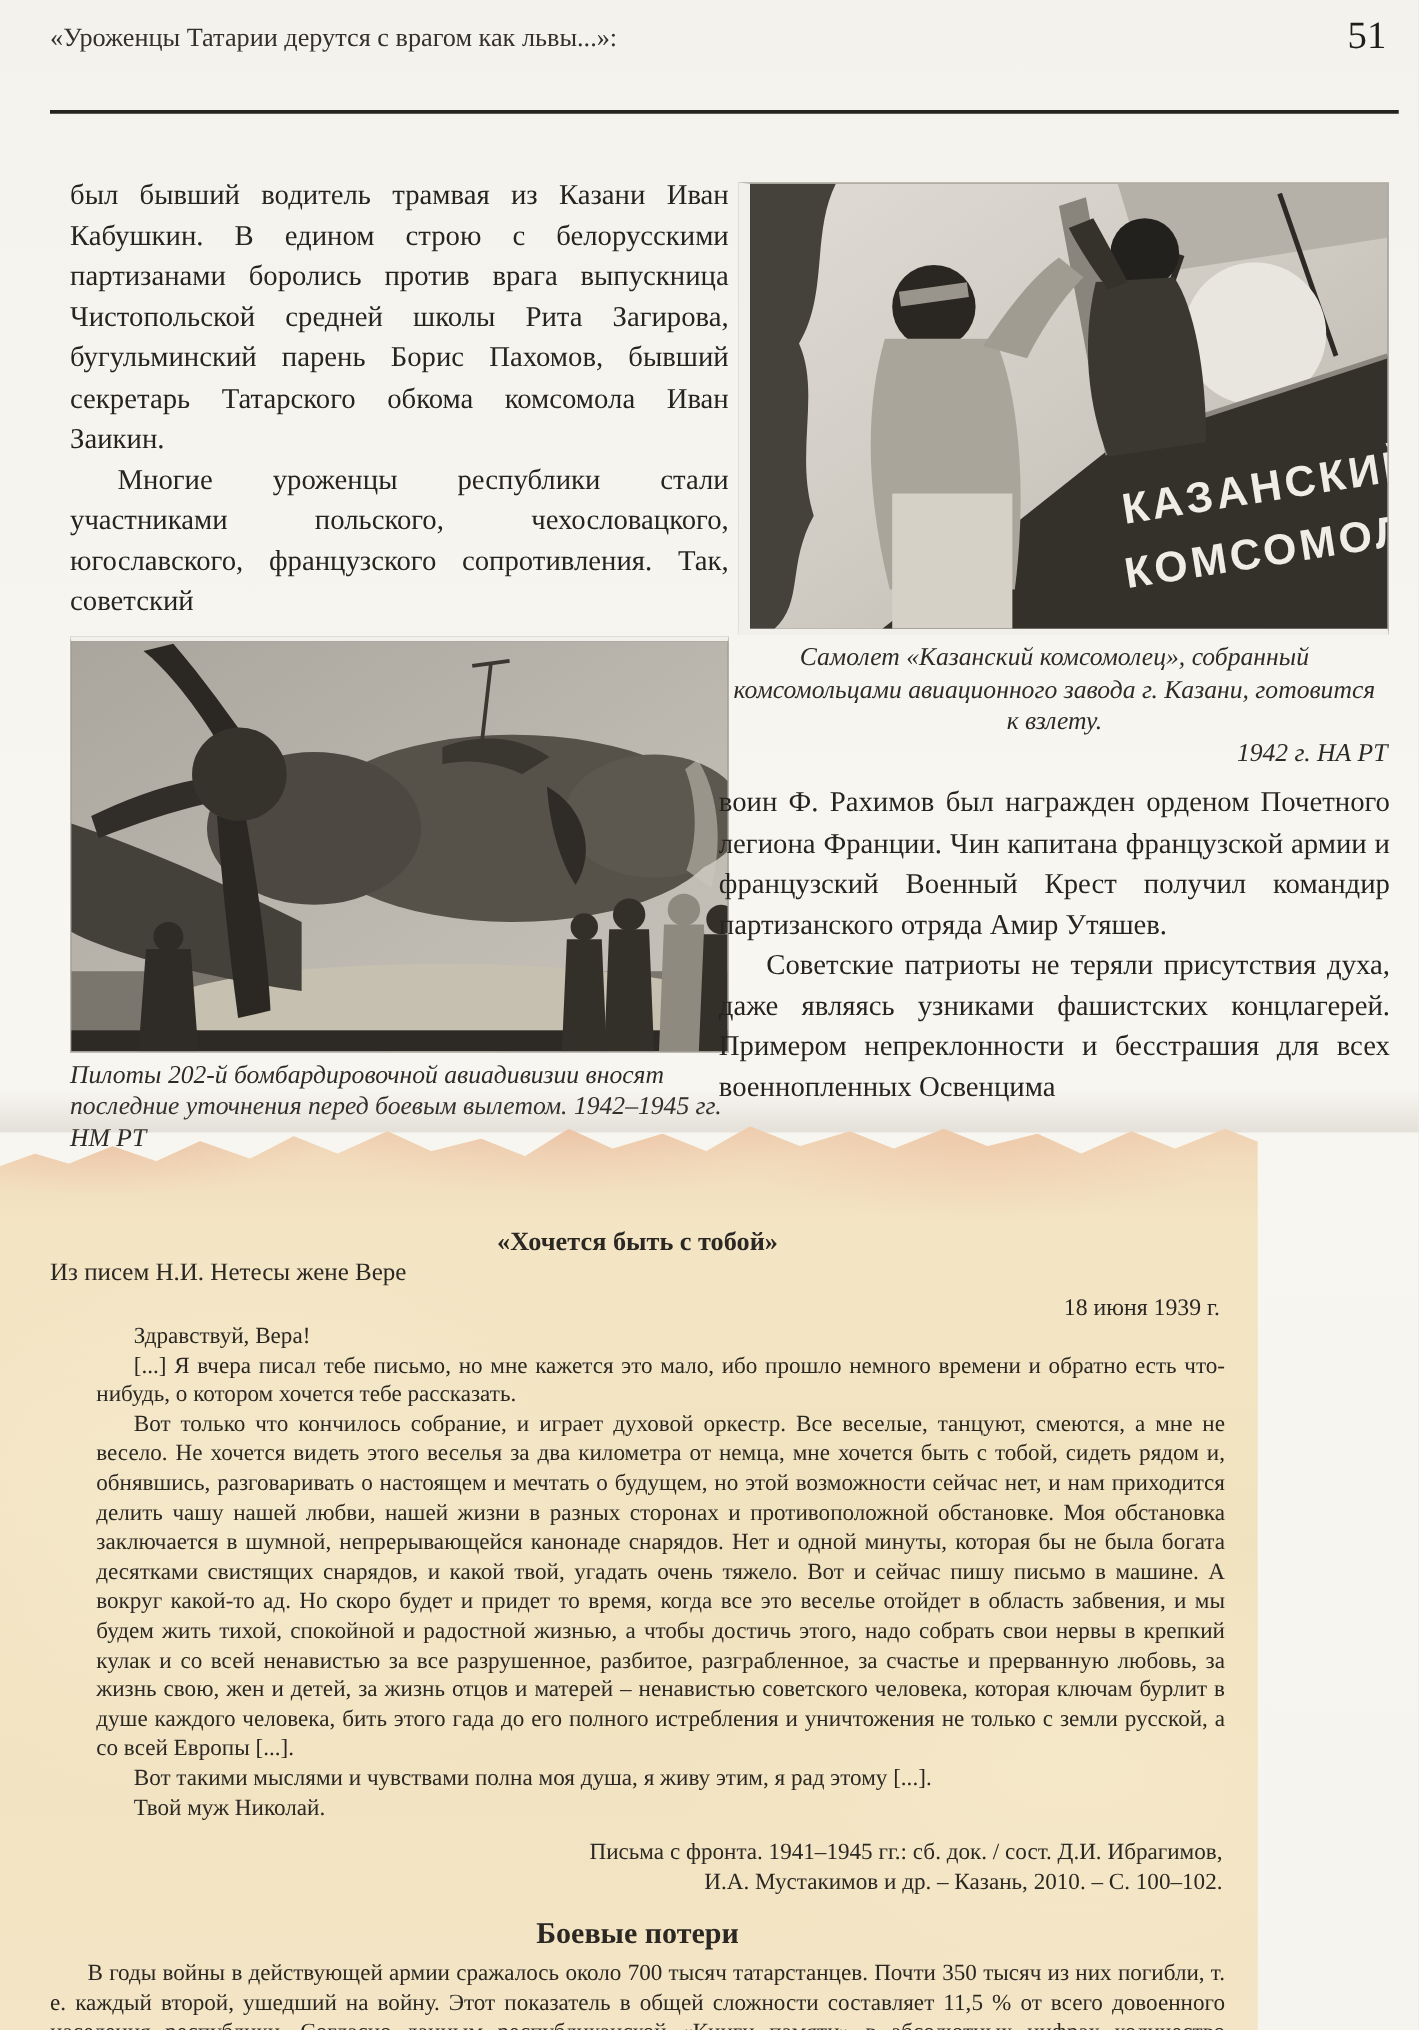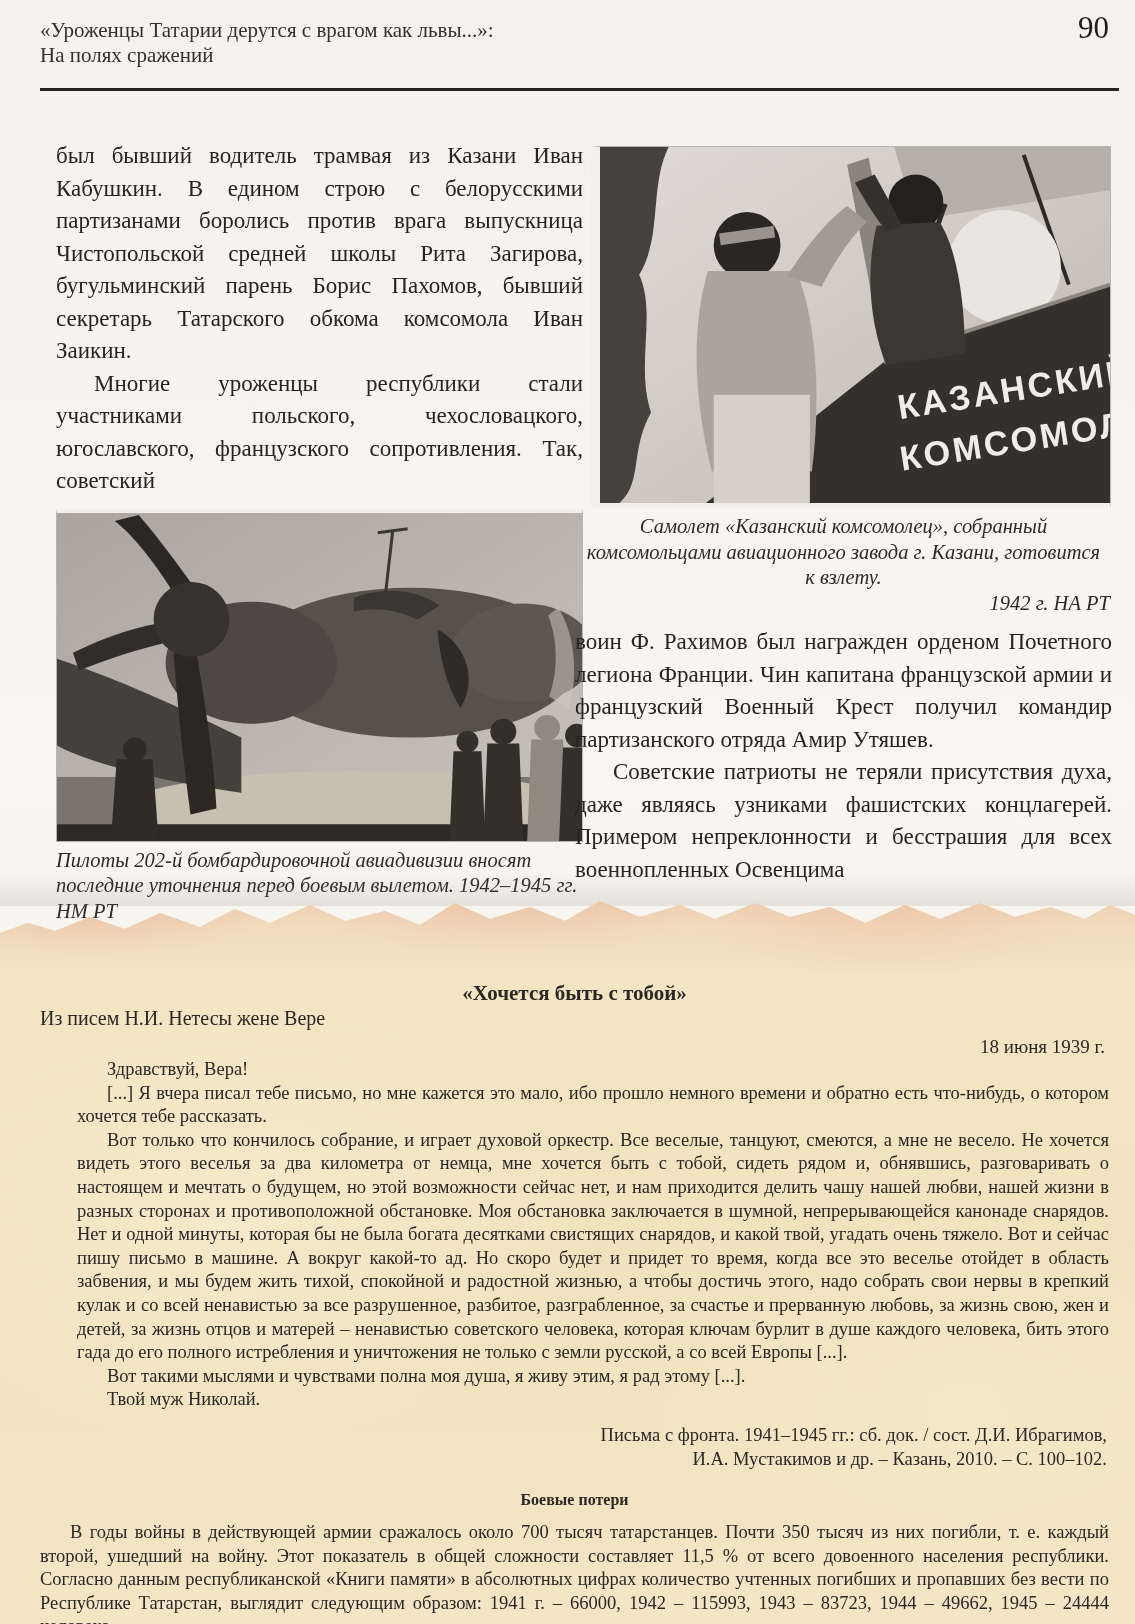--- a/index.html
+++ b/index.html
@@ -30,21 +30,21 @@
   .caption-center { text-align:center; padding:0 6px; }
   .caption-src { font-style:italic; font-size:20.5px; line-height:25.5px; color:#2e2b26; }
   .src-right { text-align:right; padding-right:2px; }
 
   .rc-text { margin-top:10px; }
 
   
   .tear-shadow { position:absolute; left:0; right:0; top:872px; height:34px;
                  background:linear-gradient(180deg, rgba(0,0,0,0) 0%, rgba(118,106,88,0.14) 90%); }
   .letter-section {
-    position:absolute; left:0; top:893px; width:1135px; height:731px;
+    position:absolute; left:0; top:893px; width:1006px; height:731px;
     padding:88px 26px 8px 40px;
     clip-path: polygon(0 40px, 28px 30px, 55px 38px, 90px 24px, 125px 36px, 160px 20px,
       200px 34px, 235px 16px, 270px 30px, 310px 12px, 345px 28px, 385px 18px, 420px 32px,
       455px 10px, 490px 26px, 530px 14px, 565px 28px, 600px 8px, 640px 24px, 680px 12px,
       715px 26px, 755px 10px, 790px 24px, 830px 14px, 865px 30px, 905px 12px, 940px 26px,
       980px 10px, 1015px 24px, 1050px 14px, 1085px 26px, 1110px 12px, 1135px 22px,
       1135px 100%, 0 100%);
     background-color:#f2e4c3;
     background-image:
       linear-gradient(180deg, rgba(224,146,122,0.30) 0px, rgba(224,146,122,0.12) 34px, rgba(224,146,122,0) 90px),
@@ -54,36 +54,35 @@
       radial-gradient(ellipse 500px 300px at 20% 45%, rgba(250,242,218,0.45), transparent 75%),
       radial-gradient(ellipse 420px 260px at 85% 70%, rgba(247,236,206,0.50), transparent 75%),
       linear-gradient(180deg,#f4e6c6,#f1e2bf 50%,#f3e5c5);
     color:#2b2824;
   }
   .letter-title { text-align:center; font-weight:bold; font-size:21px; line-height:25px; }
   .letter-subtitle { text-align:left; font-size:20px; line-height:24px; }
   .letter-date { text-align:right; font-size:19px; line-height:23px; margin-top:5px; padding-right:4px; }
   .letter-body p { font-size:18.5px; line-height:23.6px; text-align:justify; text-indent:30px;margin-left:37px; }
   .letter-source { text-align:right; font-size:18.5px; line-height:23.6px; margin-top:12px; padding-right:2px; }
-  .losses-heading { text-align:center; font-weight:bold; font-size:16px; line-height:24px; margin-top:17px; margin-bottom:9px; }
+  .losses-heading { text-align:center; font-weight:bold; font-size:24px; line-height:24px; margin-top:17px; margin-bottom:9px; }
   .losses-text { font-size:18.5px; line-height:23.6px; text-align:justify; text-indent:30px; }
 
   .svg-label { font-family:"Liberation Sans", sans-serif; font-weight:bold; letter-spacing:3px; }
 </style>
 </head>
 <body>
 
 <div class="page">
 
   <div class="header">
     <div class="header-titles">
       <div>«Уроженцы Татарии дерутся с врагом как львы...»:</div>
-      <div>На полях сражений</div>
-    </div>
-    <div class="page-number">90</div>
+    </div>
+    <div class="page-number">51</div>
   </div>
   <div class="rule"></div>
 
   <div class="col-left">
     <p class="body-text">был бывший водитель трамвая из Казани Иван Кабушкин. В едином строю с белорусскими партизанами боролись против врага выпускница Чистопольской средней школы Рита Загирова, бугульминский парень Борис Пахомов, бывший секретарь Татарского обкома комсомола Иван Заикин.</p>
     <p class="body-text indent">Многие уроженцы республики стали участниками польского, чехословацкого, югославского, французского сопротивления. Так, советский</p>
 
     <div class="photo photo-left">
       <svg viewBox="0 0 527 333" preserveAspectRatio="none">
         <defs>

